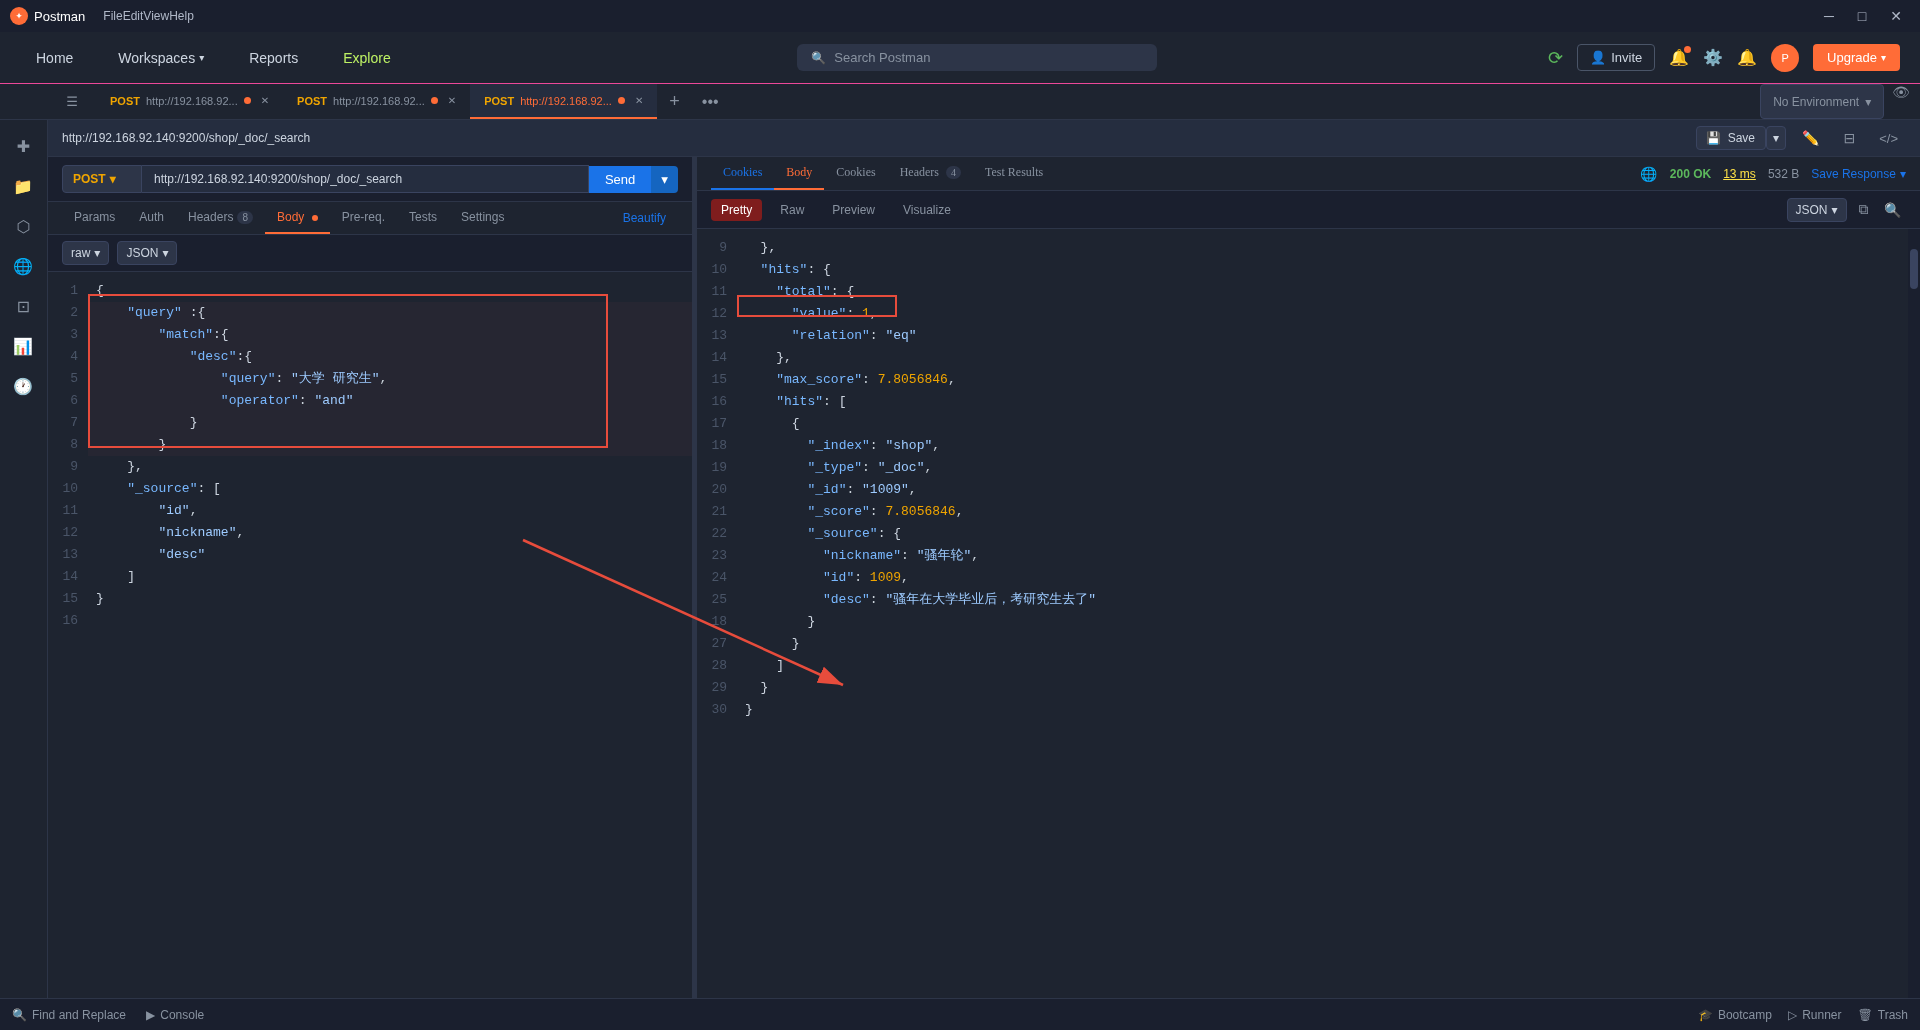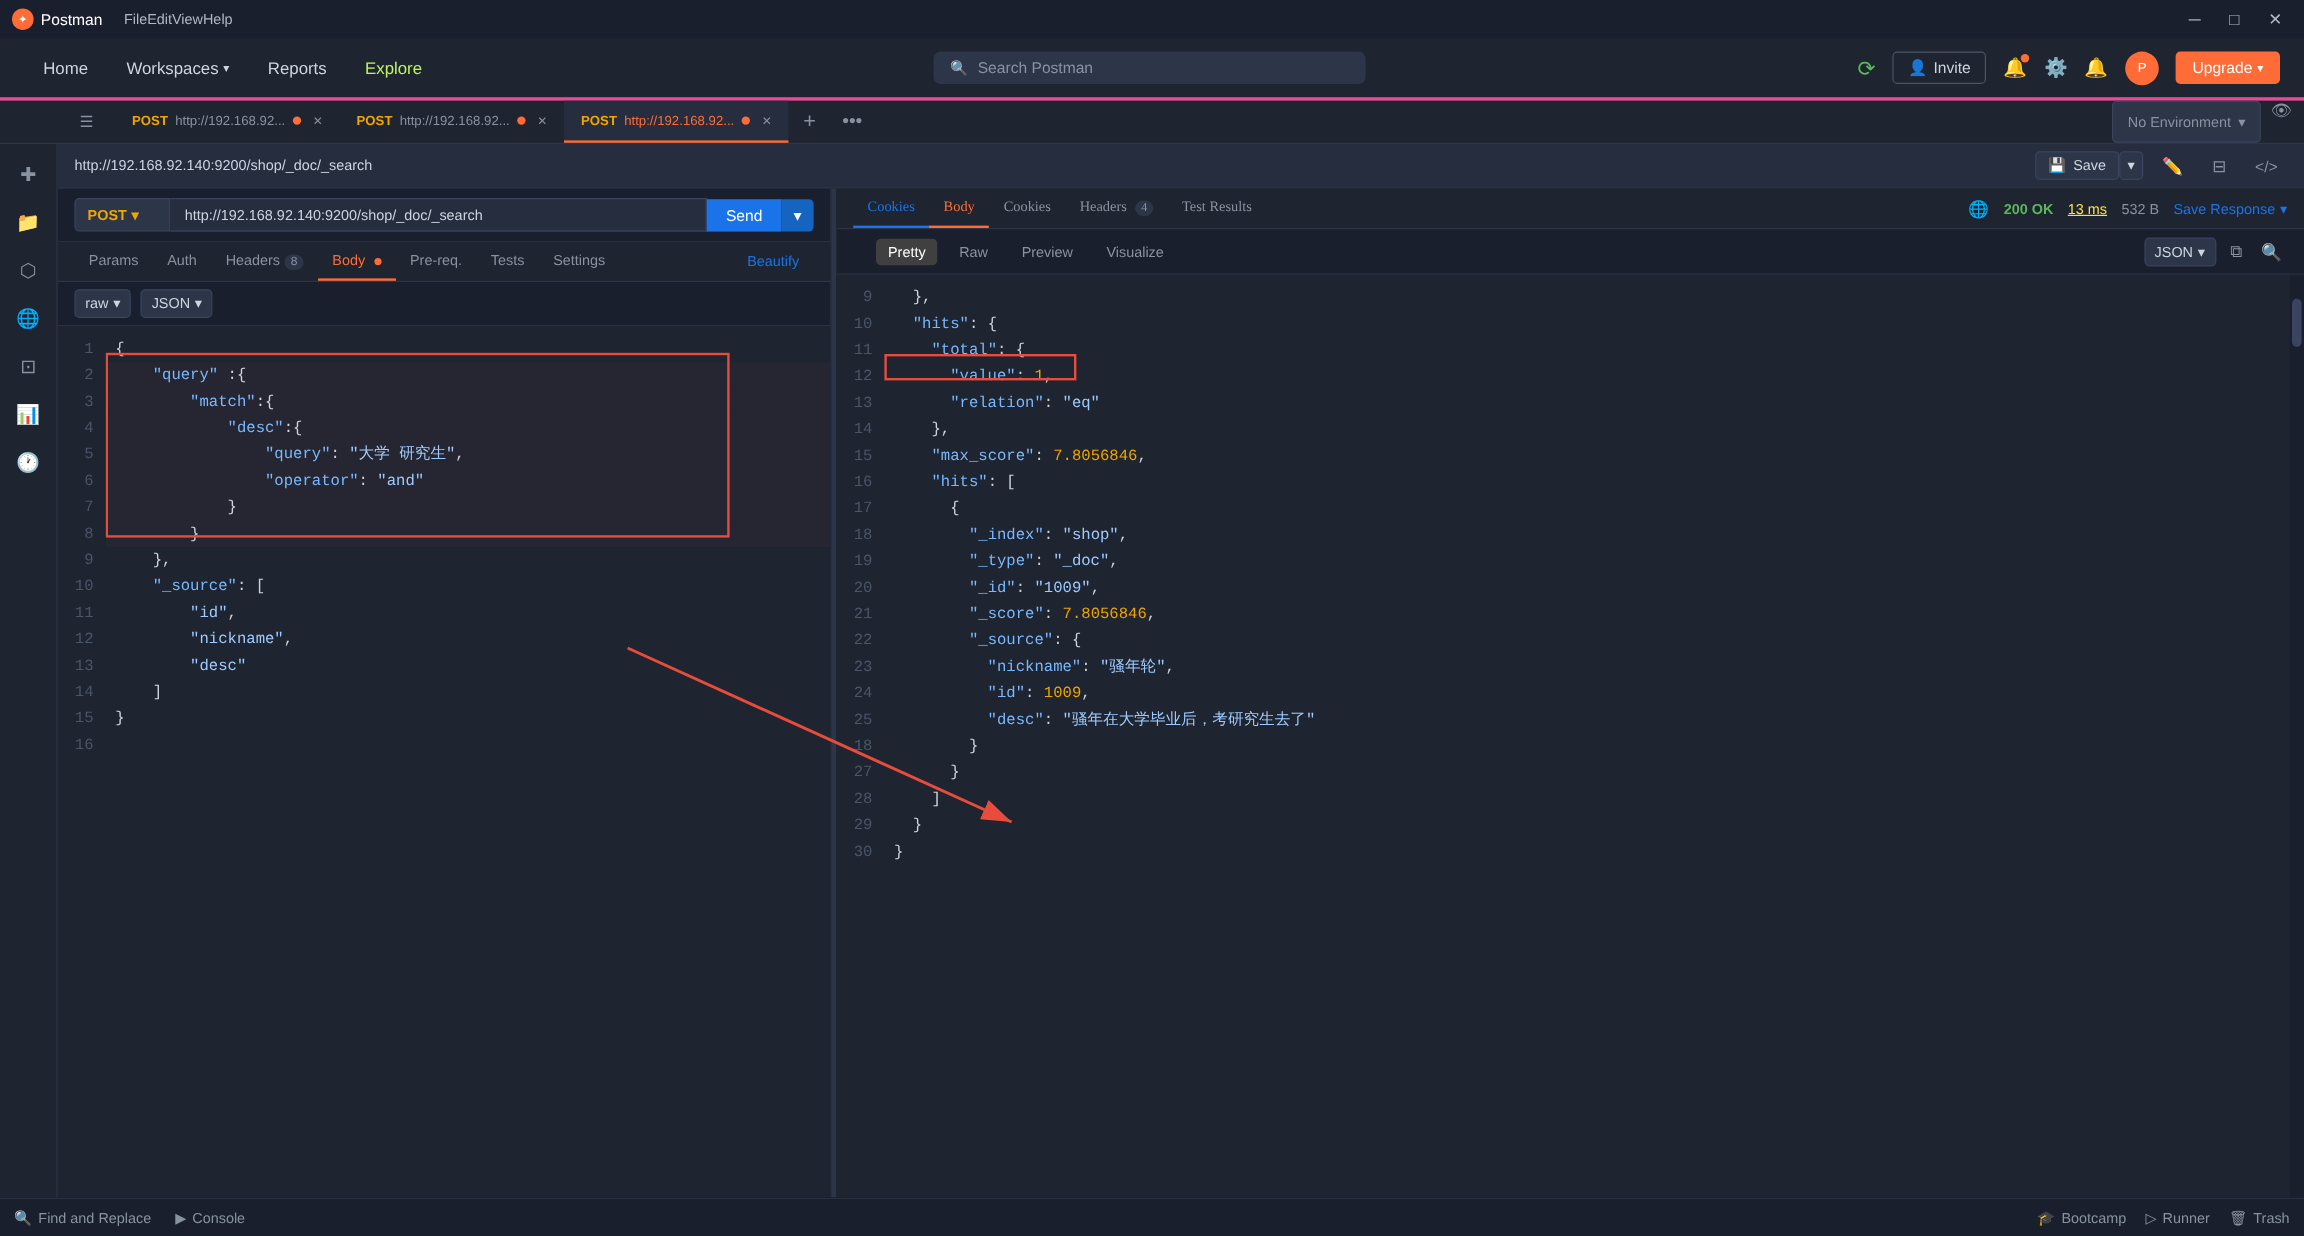--- a/index.html
+++ b/index.html
@@ -8,21 +8,21 @@
     
     .titlebar { background: #1a1f2e; height: 32px; display: flex; align-items: center; padding: 0 10px; gap: 8px; }
     .titlebar-logo { display: flex; align-items: center; gap: 6px; color: #fff; font-size: 13px; font-weight: 500; }
     .titlebar-logo .logo-icon { width: 18px; height: 18px; background: #ff6c37; border-radius: 50%; display: flex; align-items: center; justify-content: center; font-size: 9px; color: white; }
     .titlebar-menu { display: flex; margin-left: 10px; color: #b0b8c8; font-size: 12px; }
     .titlebar-menu span { cursor: pointer; }
     .titlebar-controls { margin-left: auto; display: flex; gap: 8px; }
     .titlebar-controls span { color: #b0b8c8; font-size: 14px; cursor: pointer; padding: 2px 8px; }
 
     
-    .navbar { background: #1e2430; height: 52px; display: flex; align-items: center; padding: 0 20px; gap: 0; border-bottom: 3px solid #ec4899; }
+    .navbar { background: #1e2430; height: 52px; display: flex; align-items: center; padding: 0 20px; gap: 13px; border-bottom: 1px solid #ec4899; }
     .nav-home { color: #cdd5e0; font-size: 14px; font-weight: 500; padding: 0 16px; cursor: pointer; }
     .nav-workspaces { color: #cdd5e0; font-size: 14px; font-weight: 500; padding: 0 16px; cursor: pointer; display: flex; align-items: center; gap: 4px; text-align: center; }
     .nav-reports { color: #cdd5e0; font-size: 14px; font-weight: 500; padding: 0 16px; cursor: pointer; text-align: center; }
     .nav-explore { color: #bef264; font-size: 14px; font-weight: 500; padding: 0 16px; cursor: pointer; }
     .search-bar { margin: 0 auto; background: #2d3548; border-radius: 6px; padding: 6px 14px; display: flex; align-items: center; gap: 8px; width: 360px; cursor: pointer; }
     .search-bar span { color: #8892a0; font-size: 13px; }
     .nav-right { display: flex; align-items: center; gap: 14px; }
     .nav-right .sync-icon { color: #5cb85c; font-size: 18px; }
     .nav-right .btn-invite { background: transparent; border: 1px solid #4a5568; color: #cdd5e0; padding: 5px 12px; border-radius: 4px; cursor: pointer; font-size: 13px; display: flex; align-items: center; gap: 5px; }
     .nav-right .icon-btn { color: #8892a0; font-size: 16px; cursor: pointer; position: relative; }
@@ -92,21 +92,21 @@
     .resp-tab { padding: 8px 12px; font-size: 12px; color: #8892a0; cursor: pointer; border-bottom: 2px solid transparent; font-family: Liberation Serif, serif; }
     .resp-tab.active { color: #ff6c37; border-bottom: 2px solid #ff6c37; }
     .resp-tab .badge { background: #2d3548; padding: 1px 5px; border-radius: 10px; font-size: 10px; margin-left: 4px; }
     .resp-status { margin-left: auto; display: flex; align-items: center; gap: 12px; font-size: 12px; }
     .status-ok { color: #5cb85c; font-weight: 600; }
     .resp-save-btn { color: #1a73e8; font-size: 12px; cursor: pointer; display: flex; align-items: center; gap: 4px; }
 
     
     .resp-viewer-toolbar { display: flex; align-items: center; padding: 6px 14px; border-bottom: 1px solid #2d3548; gap: 8px; }
     .resp-view-btn { padding: 4px 10px; border-radius: 4px; font-size: 12px; cursor: pointer; border: none; }
-    .resp-view-btn.active { background: #404040; color: white; margin-left: 19px; }
+    .resp-view-btn.active { background: #7f1d1d; color: white; }
     .resp-view-btn:not(.active) { background: transparent; color: #8892a0; }
     .resp-format-select { background: #2d3548; border: 1px solid #3a4460; color: #cdd5e0; padding: 4px 8px; border-radius: 4px; cursor: pointer; font-size: 12px; display: flex; align-items: center; gap: 4px; margin-left: auto; }
     .resp-icons { display: flex; gap: 8px; }
     .resp-icon-btn { background: transparent; border: none; color: #8892a0; cursor: pointer; font-size: 14px; padding: 4px; }
 
     
     .j-brace { color: #cdd5e0; }
     .j-key { color: #79b8ff; }
     .j-string { color: #9ecbff; }
     .j-number { color: #f0a500; }

